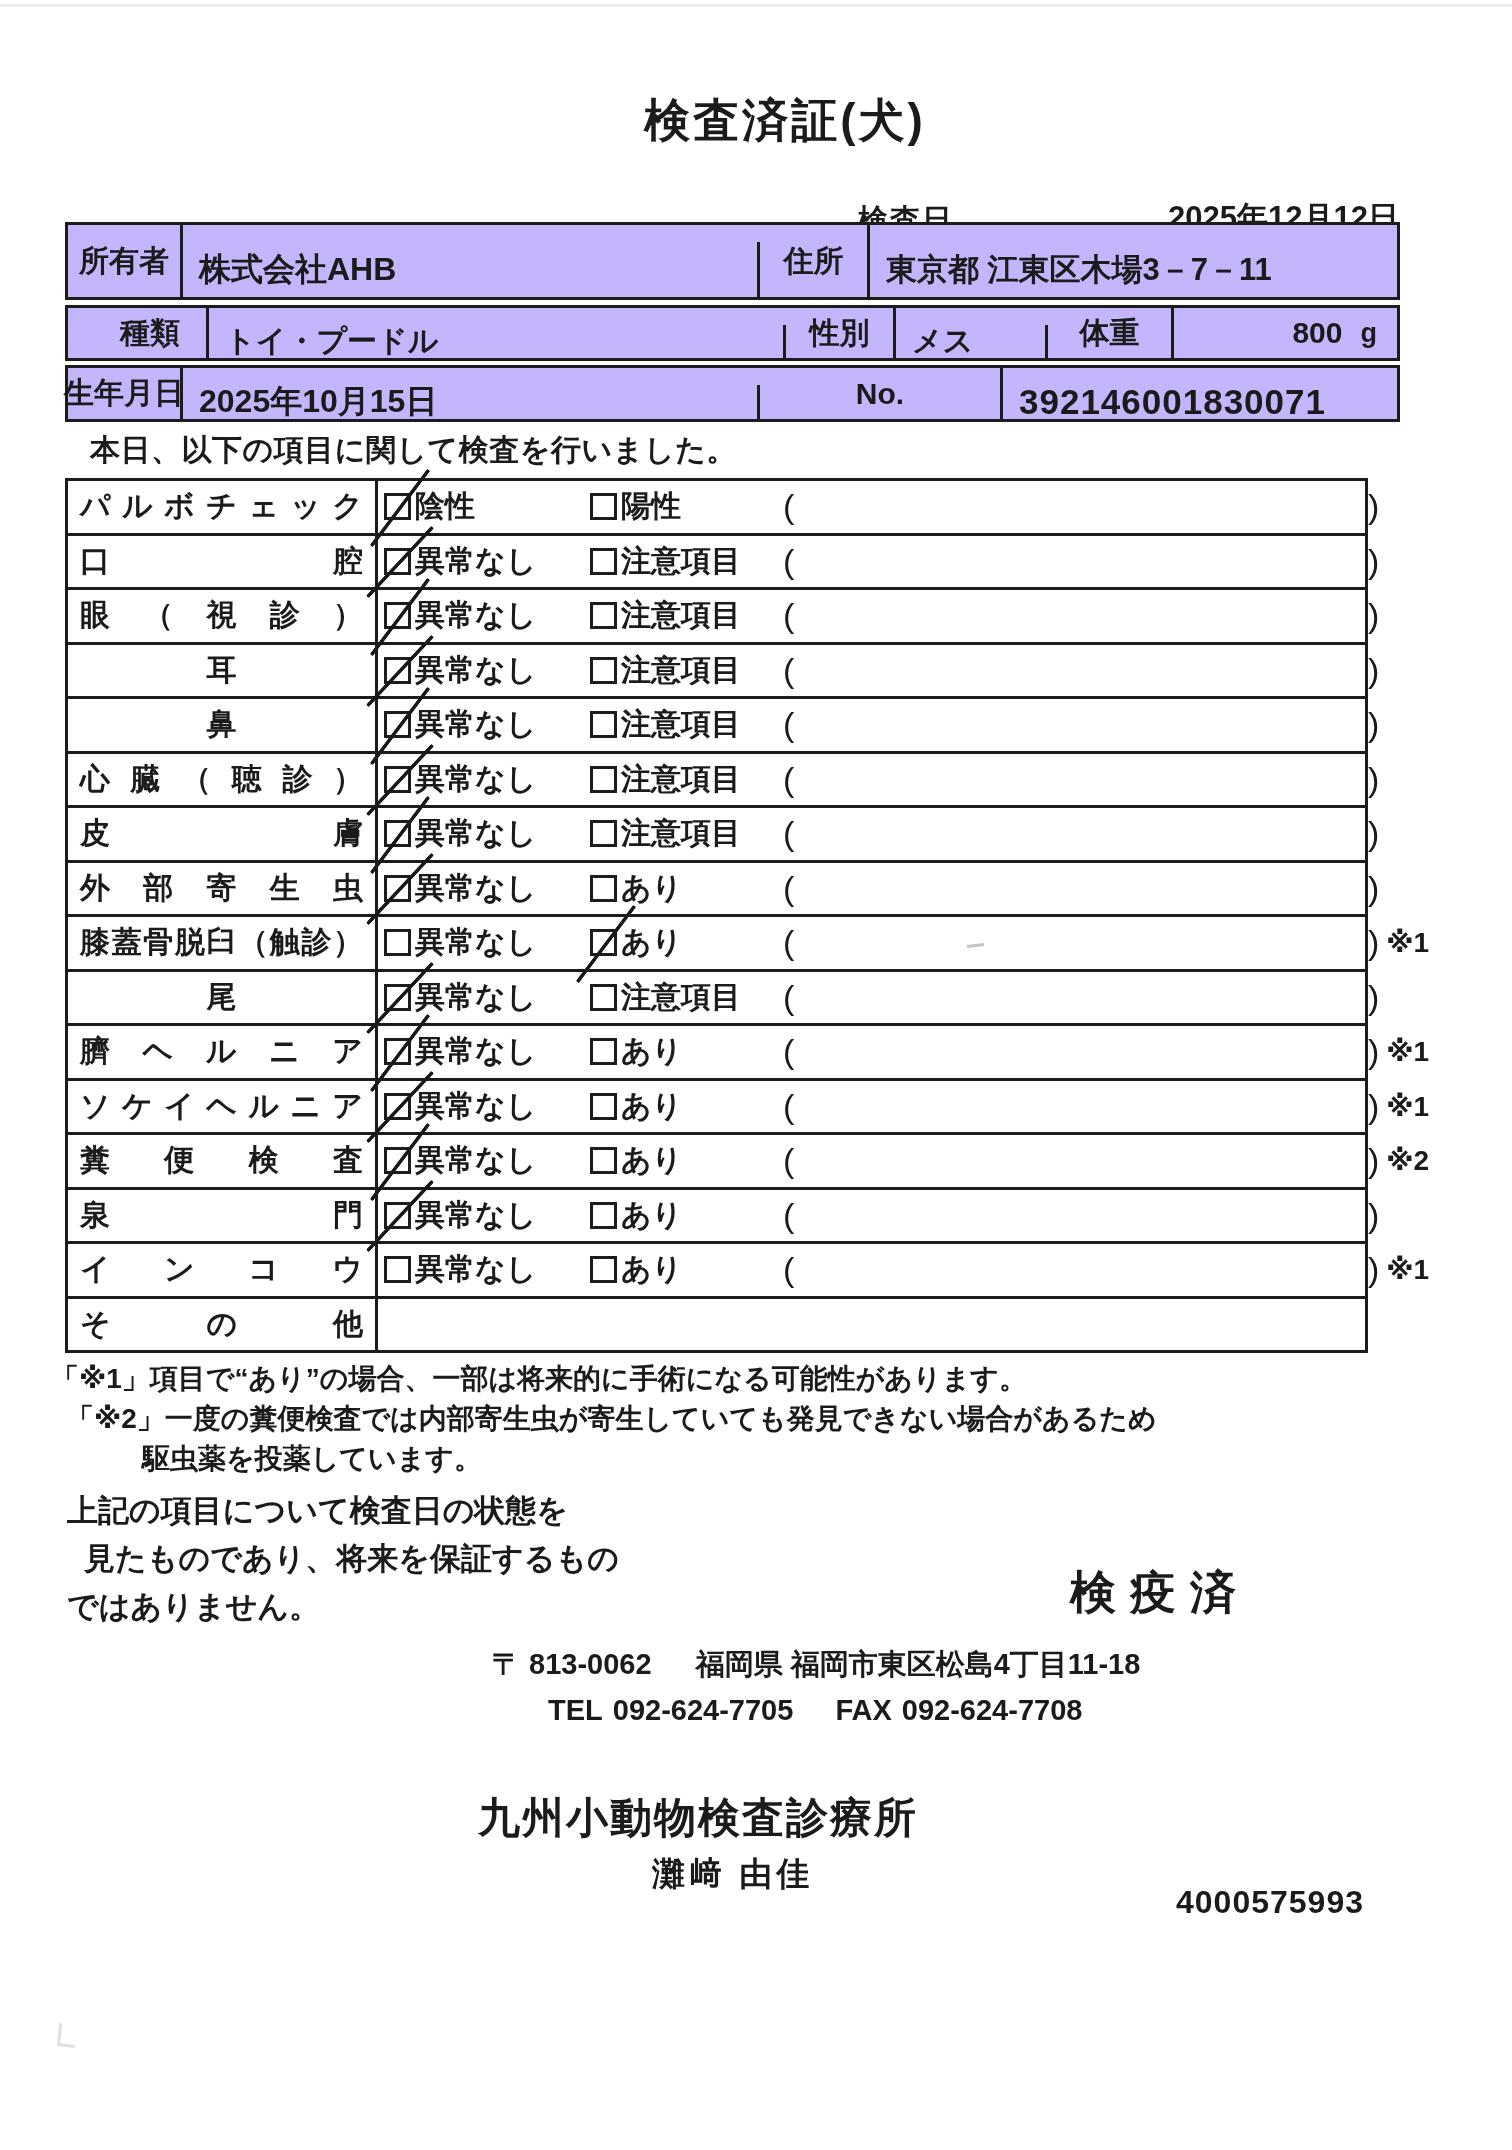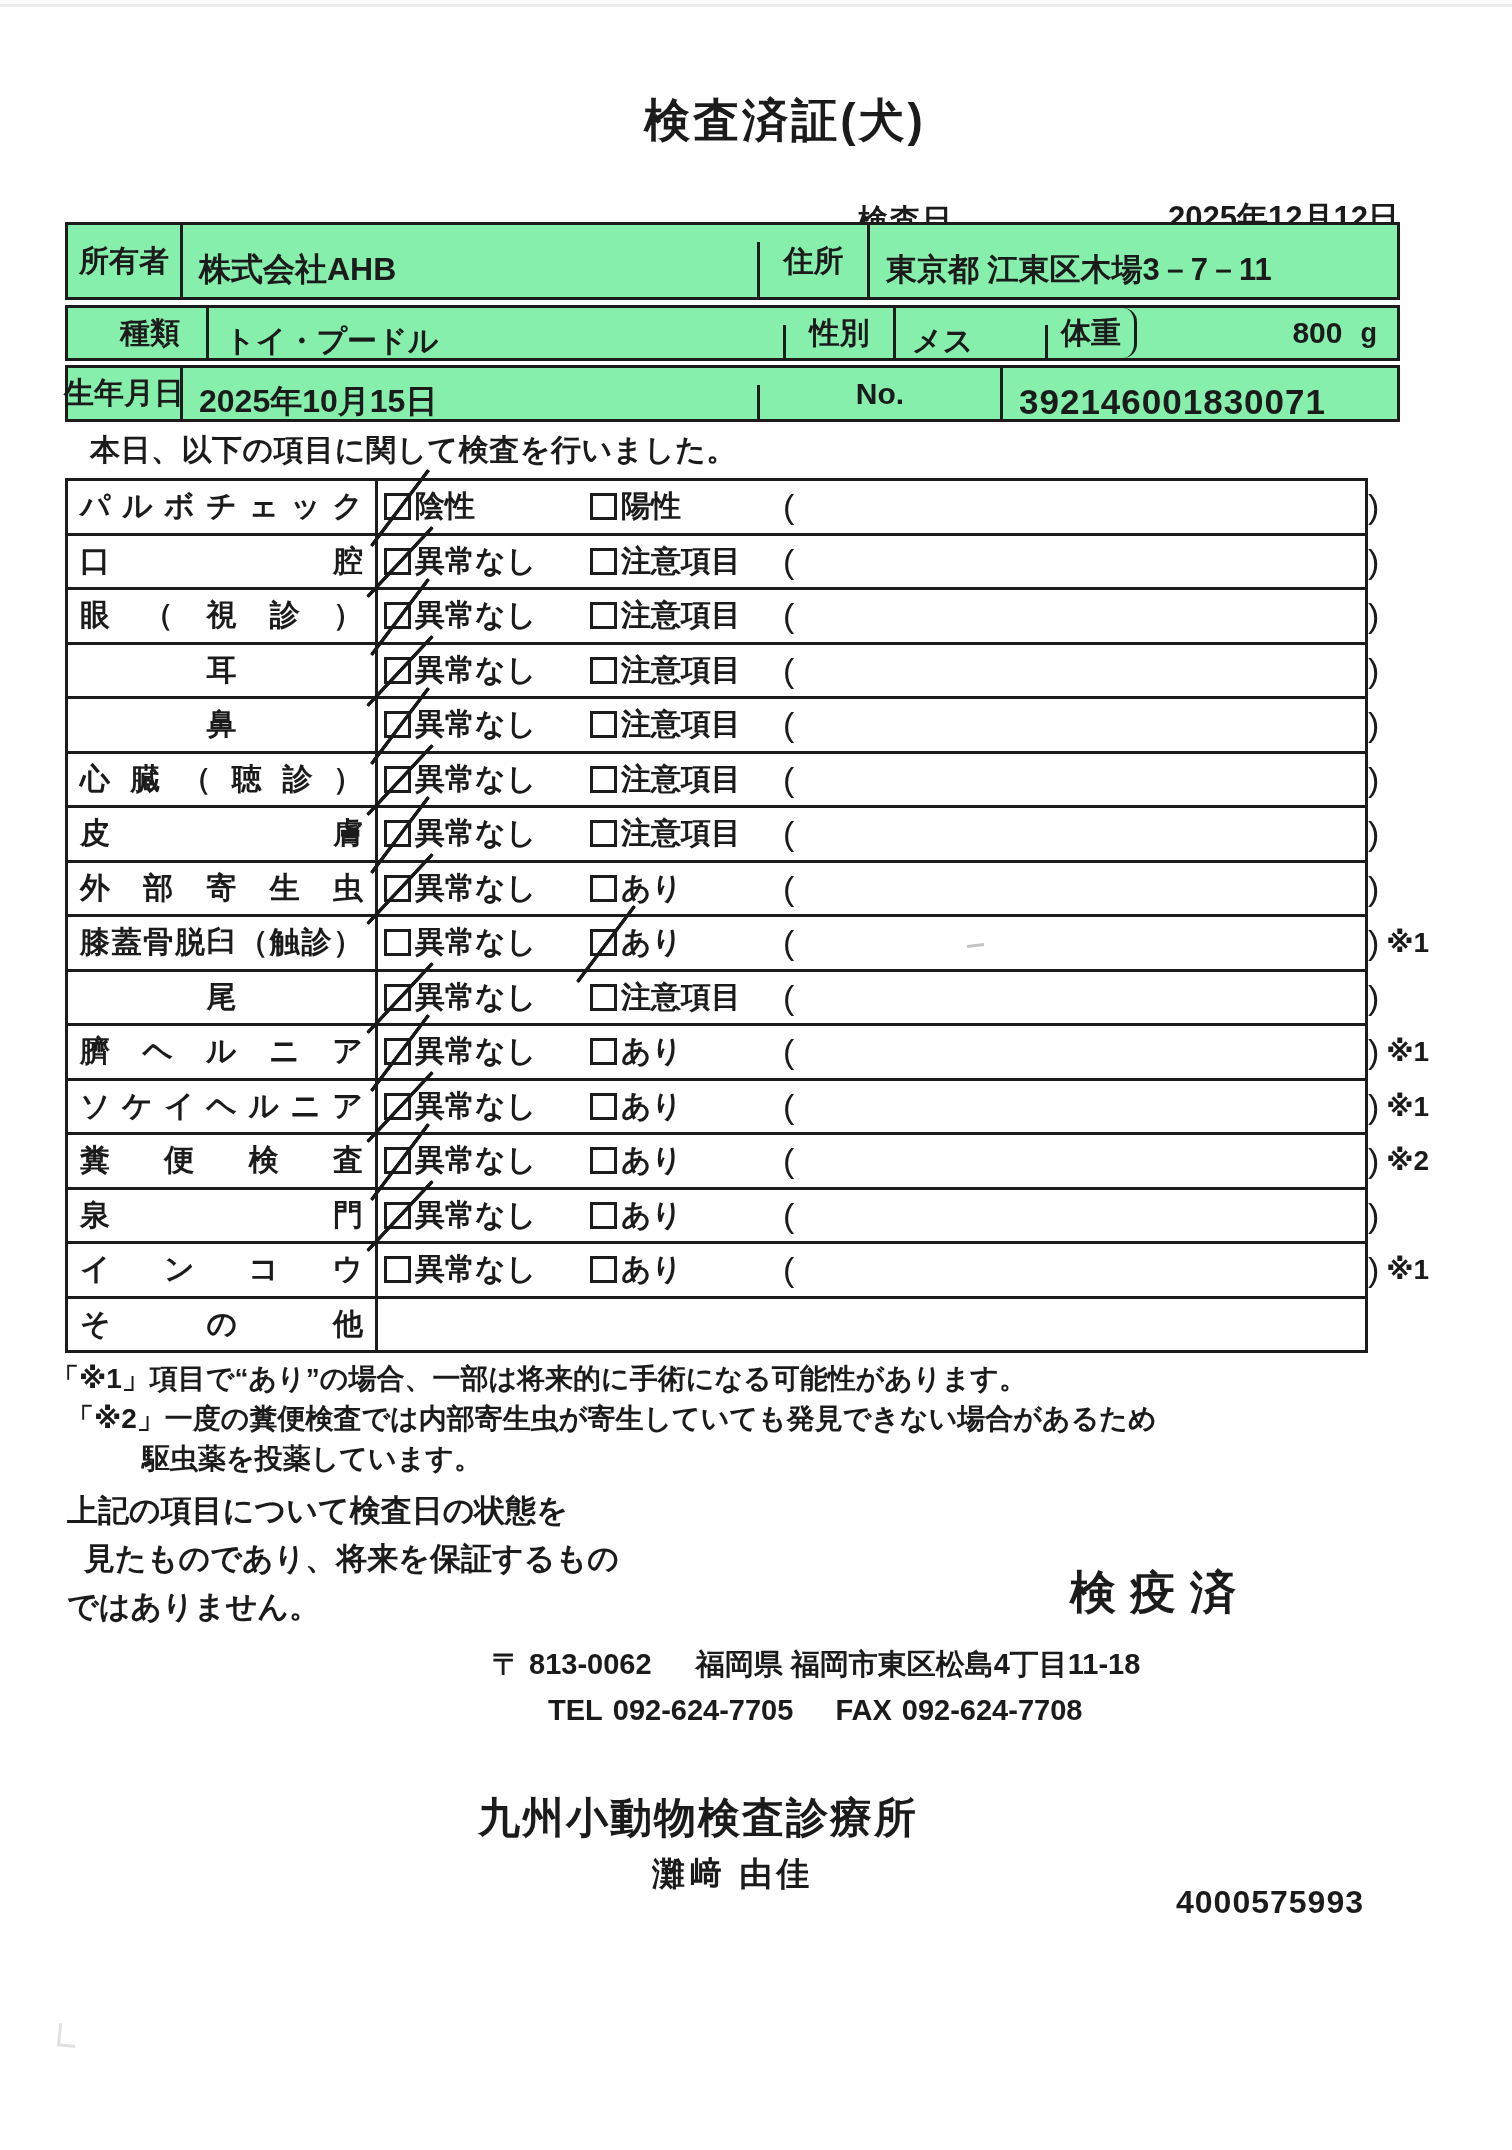--- a/index.html
+++ b/index.html
@@ -8,30 +8,30 @@
   .abs{position:absolute;}
   
   .scan-top{left:0;top:4px;width:100%;height:3px;background:#e4e4e4;opacity:.65;}
   .scan-corner{left:58px;top:2024px;width:15px;height:20px;border-left:3px solid #9a9a9a;
                border-bottom:3px solid #9a9a9a;opacity:.3;transform:rotate(6deg);}
   
   .title{left:170px;top:90px;width:1230px;text-align:center;font-size:46px;font-weight:700;letter-spacing:3px;}
   .insp-label{left:858px;top:200px;font-size:30px;font-weight:600;letter-spacing:2px;}
   .insp-value{left:1168px;top:197px;font-size:31px;font-weight:600;}
   
-  .htable{display:flex;border:3px solid #1c1c1c;background:#86efac;box-sizing:border-box;}
+  .htable{display:flex;border:3px solid #1c1c1c;background:#c4b5fd;box-sizing:border-box;}
   .hcell{display:flex;align-items:center;box-sizing:border-box;font-size:30px;font-weight:600;overflow:visible;white-space:nowrap;}
   .hcell.rb{border-right:3px solid #1c1c1c;}
   .hcell.center{justify-content:center;}
   .hcell.pl{padding-left:16px;margin-top:17px;}
   .t1{left:65px;top:222px;width:1335px;height:78px;}
   .t2a{left:65px;top:305px;width:1335px;height:56px;padding-left:26px;}
   .t2b{left:65px;top:365px;width:1335px;height:57px;}
   .w115{width:115px;flex:none;} .w577{width:577px;flex:none;} .w110{width:110px;flex:none;}
-  .w152{width:152px;flex:none;} .w111{width:89px;flex:none;border-radius:14px;} .w243{width:243px;flex:none;}
+  .w152{width:152px;flex:none;} .w111{width:126px;flex:none;} .w243{width:243px;flex:none;}
   .grow{flex:1;}
   .weight-val{justify-content:flex-end;padding-right:20px;gap:18px;border-radius:22px;}
   .weight-val .unit{font-size:27px;}
   .no-val{font-size:35px;letter-spacing:1px;}
   
   .intro{left:90px;top:430px;font-size:30px;font-weight:700;letter-spacing:.5px;}
   
   .ctable{left:65px;top:478px;width:1303px;height:875px;border:3px solid #1c1c1c;
           display:flex;flex-direction:column;box-sizing:border-box;background:#fff;}
   .crow{flex:1;display:flex;border-bottom:3px solid #1c1c1c;position:relative;}

